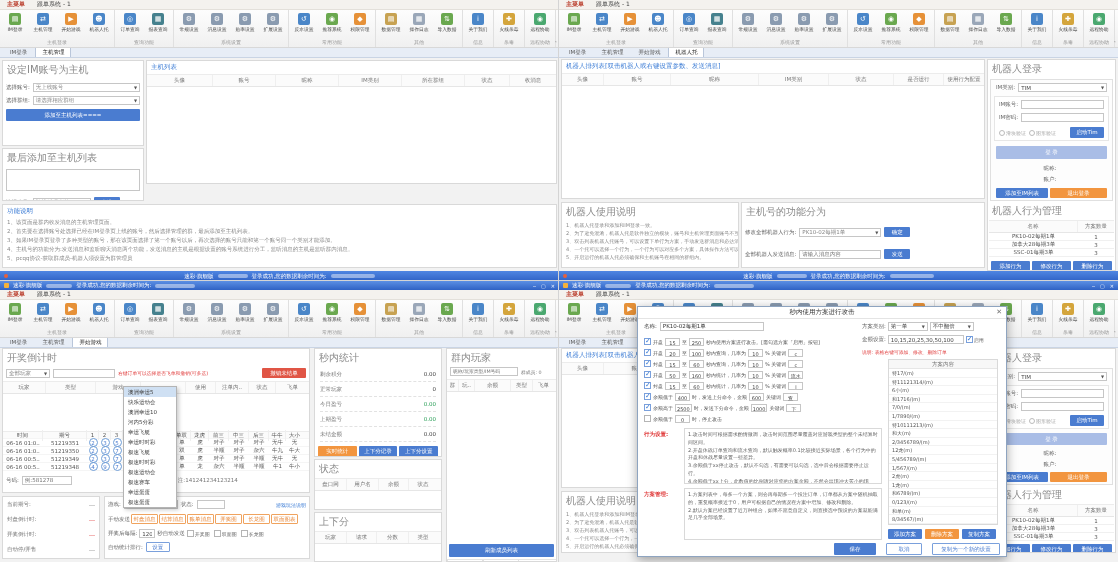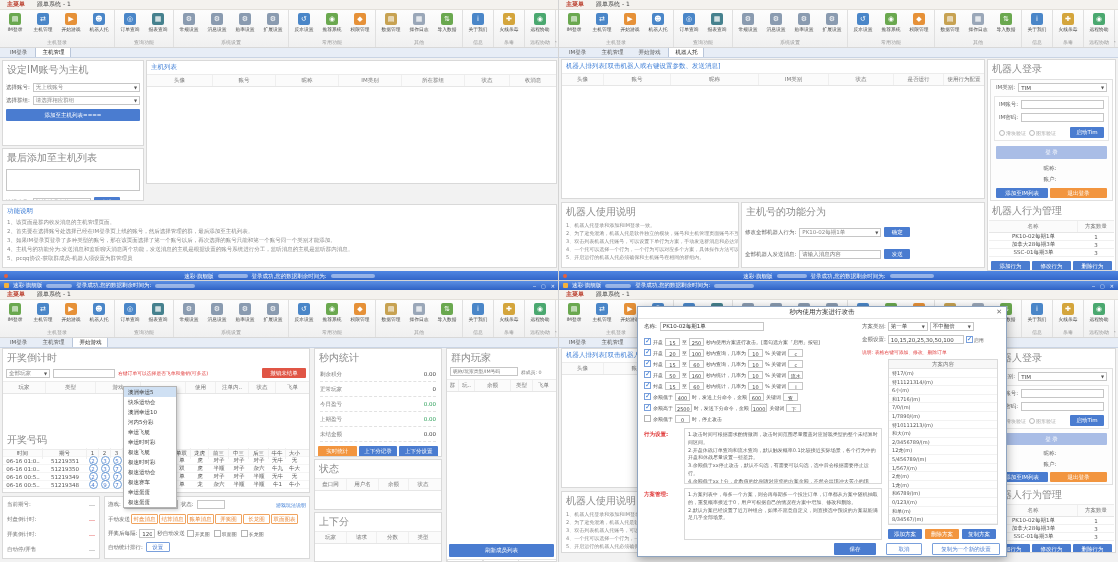--- a/index.html
+++ b/index.html
@@ -771,21 +771,20 @@
           <span class="th">玩家</span>
           <span class="th">类型</span>
           <span class="th">游戏</span>
           <span class="th"></span>
           <span class="th">使用</span>
           <span class="th">注单内..</span>
           <span class="th">状态</span>
           <span class="th">飞单</span>
         </div>
       <div style="height:37px"></div>
-      <div class="stitle">开奖号码</div>
       <div class="t-draw">
         <div class="thead trow">
             <span class="th">时间</span>
             <span class="th">期号</span>
             <span class="th">1</span>
             <span class="th">2</span>
             <span class="th">3</span>
             <span class="th">4</span>
             <span class="th">5</span>
             <span class="th">总和</span>

